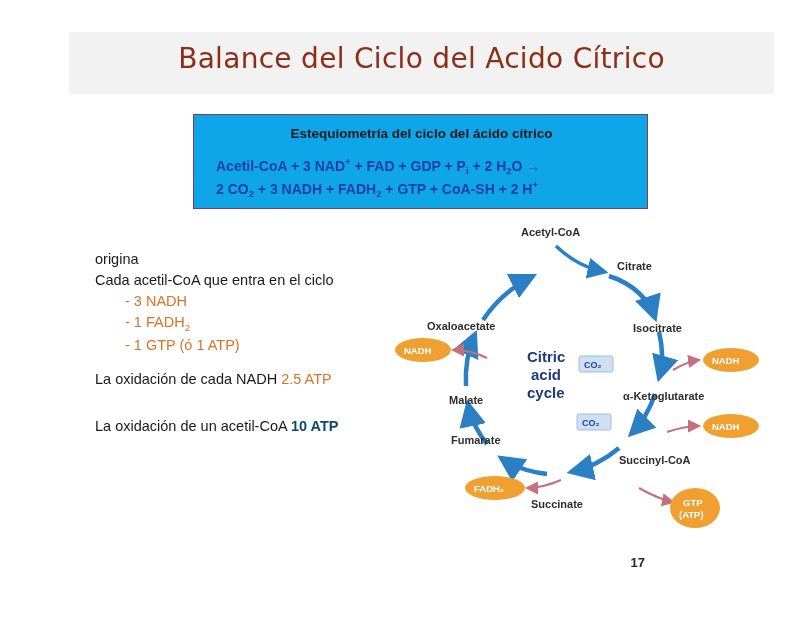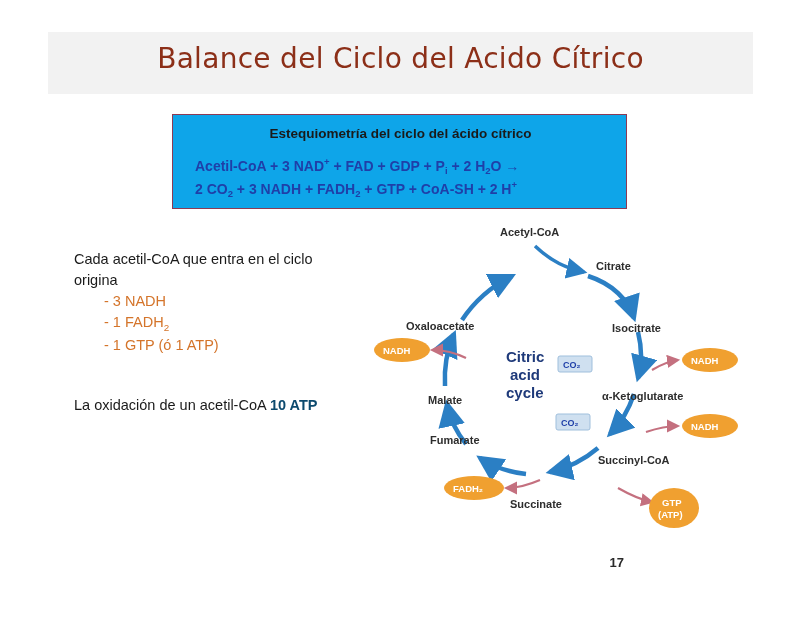--- a/index.html
+++ b/index.html
@@ -11,20 +11,21 @@
     height: 620px;
     background: #ffffff;
     font-family: "Liberation Sans", sans-serif;
     overflow: hidden;
   }
   .slide {
     position: relative;
     width: 680px;
     height: 620px;
     background: #ffffff;
+    margin-left: 21px;
   }
   .title-band {
     position: absolute;
     left: 48px;
     top: 32px;
     width: 705px;
     height: 62px;
     background: #f2f2f2;
   }
   .slide-title {
@@ -154,26 +155,27 @@
 
   <div class="stoich-box">
     <div class="stoich-title">Estequiometría del ciclo del ácido cítrico</div>
     <div class="stoich-eq">
       <div>Acetil-CoA + 3 NAD<sup>+</sup> + FAD + GDP + P<sub>i</sub> + 2 H<sub>2</sub>O →</div>
       <div>2 CO<sub>2</sub> + 3 NADH + FADH<sub>2</sub> + GTP + CoA-SH + 2 H<sup>+</sup></div>
     </div>
   </div>
 
   <div class="text-block">
+    <p class="tb-line">origina</p>
     <p class="tb-line">Cada acetil-CoA que entra en el ciclo</p>
-    <p class="tb-line">origina</p>
     <p class="tb-line tb-indent orange">- 3 NADH</p>
     <p class="tb-line tb-indent orange">- 1 FADH<sub>2</sub></p>
     <p class="tb-line tb-indent orange">- 1 GTP (ó 1 ATP)</p>
     <div class="gap"></div>
+    <p class="tb-line">La oxidación de cada NADH <span class="orange">2.5 ATP</span></p>
     <div class="gap"></div>
     <div class="gap"></div>
     <p class="tb-line">La oxidación de un acetil-CoA <span class="bold-orange">10 ATP</span></p>
   </div>
 
   <div class="diagram">
     <svg width="400" height="330" viewBox="0 0 400 330" xmlns="http://www.w3.org/2000/svg">
       <defs>
         <marker id="ablue" markerWidth="7" markerHeight="7" refX="5" refY="3" orient="auto">
           <path d="M0,0 L6,3 L0,6 z" fill="#2b7fc4"></path>

